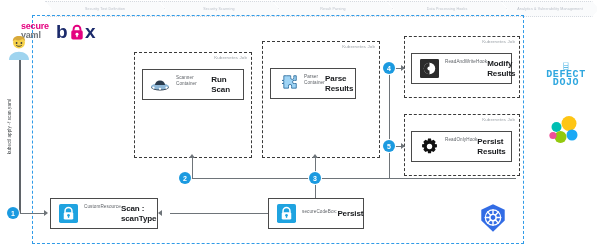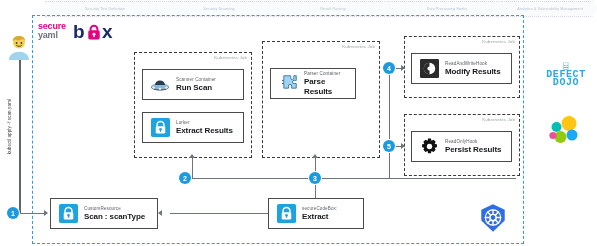--- a/index.html
+++ b/index.html
@@ -12,21 +12,21 @@
         border:1px dotted #d6dae0;
         display:flex;align-items:center;justify-content:center;
         color:#b9bfc8;font-size:3.6px;letter-spacing:.15px;text-align:center;line-height:1.25;
         clip-path:polygon(0 0, calc(100% - 7px) 0, 100% 50%, calc(100% - 7px) 100%, 0 100%, 7px 50%);}
 
   
   .outer-frame{position:absolute;left:32px;top:15px;width:492px;height:229px;
                border:1.4px dashed #2f9be8;box-sizing:border-box;background:transparent;}
 
   
-  .scb-logo{position:absolute;left:35px;top:20px;width:80px;height:26px;}
+  .scb-logo{position:absolute;left:18px;top:20px;width:80px;height:26px;}
   .scb-secure{position:absolute;left:3px;top:1px;font-size:9px;font-weight:bold;color:#e4007f;letter-spacing:-.2px;}
   .scb-code{position:absolute;left:3px;top:10px;font-size:9px;font-weight:bold;color:#6d7278;letter-spacing:-.2px;}
   .scb-b{position:absolute;left:38px;top:2px;font-size:19px;font-weight:bold;color:#1b2a6b;line-height:19px;letter-spacing:-1px;}
   .scb-x{position:absolute;left:67px;top:2px;font-size:19px;font-weight:bold;color:#1b2a6b;line-height:19px;}
   .scb-lock{position:absolute;left:52px;top:4px;width:14px;height:16px;}
 
   
   .actor{position:absolute;left:6px;top:34px;width:26px;height:26px;}
   .actor-line{position:absolute;left:19px;top:60px;width:1.6px;height:154px;background:#5f6368;}
   .actor-cmd{position:absolute;left:-34px;top:124px;width:86px;
@@ -34,21 +34,21 @@
              font-size:4.6px;color:#3c4043;text-align:center;white-space:nowrap;letter-spacing:.1px;}
 
   
   .job{position:absolute;border:1.3px dashed #3a3a3a;box-sizing:border-box;background:#fff;}
   .job-label{position:absolute;right:4px;top:2px;font-size:4.4px;color:#9aa0a6;letter-spacing:.15px;}
 
   
   .comp{position:absolute;border:1.4px solid #4a4a4a;box-sizing:border-box;background:#ffffff;
         display:flex;align-items:center;padding-left:7px;gap:6px;}
   .comp .ico{flex:0 0 auto;width:20px;height:20px;display:flex;align-items:center;justify-content:center;}
-  .comp .txt{display:flex;flex-direction:column;justify-content:center;}
+  .comp .txt{display:flex;flex-direction:row;justify-content:center;}
   .comp .sub{font-size:4.6px;color:#5f6368;line-height:6px;letter-spacing:.1px;}
   .comp .main{font-size:8px;font-weight:bold;color:#17191c;line-height:9.5px;letter-spacing:-.1px;}
 
   
   .ln{position:absolute;background:#6e7479;}
   .lnh{height:1.4px;}
   .lnv{width:1.4px;}
   .arrow{position:absolute;width:0;height:0;}
   .ar-r{border-top:3.2px solid transparent;border-bottom:3.2px solid transparent;border-left:4.6px solid #6e7479;}
   .ar-u{border-left:3.2px solid transparent;border-right:3.2px solid transparent;border-bottom:4.6px solid #2f9be8;}
@@ -127,114 +127,99 @@
         <circle cx="4.5" cy="14.5" r="1.5" fill="#ffffff"></circle>
         <circle cx="13" cy="16" r="1.5" fill="#ffffff"></circle>
         <circle cx="21.5" cy="14.5" r="1.5" fill="#ffffff"></circle>
       </svg>
     </span>
     <span class="txt">
       <span class="sub">Scanner Container</span>
       <span class="main">Run Scan</span>
     </span>
   </div>
-  <div class="comp" style="left:142px;top:112px;width:102px;height:31px;">
+
+  <div class="job" style="left:262px;top:41px;width:118px;height:117px;">
+    <span class="job-label">Kubernetes Job</span>
+  </div>
+  <div class="comp" style="left:270px;top:68px;width:86px;height:31px;">
+    <span class="ico">
+      <svg viewBox="0 0 24 24" width="19" height="19">
+        <path d="M9.2 2.2h5.6v2.2a2 2 0 103.9 0V2.2h3.1v5.9h-2.3a2 2 0 100 3.9h2.3v5.9h-5.9v-2.3a2 2 0 10-3.9 0v2.3H6.1v-5.9H3.8a2 2 0 100-3.9h2.3V2.2z" fill="#9fd4f5" stroke="#2f6f9e" stroke-width="1.1" stroke-linejoin="round"></path>
+      </svg>
+    </span>
+    <span class="txt">
+      <span class="sub">Parser Container</span>
+      <span class="main">Parse Results</span>
+    </span>
+  </div>
+
+  <div class="job" style="left:404px;top:36px;width:116px;height:62px;">
+    <span class="job-label">Kubernetes Job</span>
+  </div>
+  <div class="comp" style="left:411px;top:53px;width:101px;height:31px;">
+    <span class="ico">
+      <svg viewBox="0 0 22 22" width="19" height="19">
+        <rect x="0" y="0" width="22" height="22" rx="1.5" fill="#2b2b2b"></rect>
+        <circle cx="11" cy="11" r="6.6" fill="#ffffff"></circle>
+        <path d="M11 4.4a6.6 6.6 0 100 13.2V11z" fill="#2b2b2b"></path>
+        <circle cx="11" cy="11" r="2.4" fill="#ffffff"></circle>
+      </svg>
+    </span>
+    <span class="txt">
+      <span class="sub">ReadAndWriteHook</span>
+      <span class="main">Modify Results</span>
+    </span>
+  </div>
+
+  <div class="job" style="left:404px;top:114px;width:116px;height:62px;">
+    <span class="job-label">Kubernetes Job</span>
+  </div>
+  <div class="comp" style="left:50px;top:198px;width:108px;height:31px;">
     <span class="ico">
       <svg viewBox="0 0 22 22" width="19" height="19">
         <rect x="0" y="0" width="22" height="22" rx="2" fill="#1fa3e0"></rect>
         <path d="M7 10V8a4 4 0 018 0v2" fill="none" stroke="#ffffff" stroke-width="1.7"></path>
         <rect x="5.5" y="9.5" width="11" height="8.5" rx="1.6" fill="#ffffff"></rect>
         <circle cx="11" cy="13" r="1.5" fill="#1fa3e0"></circle>
         <rect x="10.3" y="13" width="1.5" height="3" fill="#1fa3e0"></rect>
       </svg>
     </span>
     <span class="txt">
-      <span class="sub">Lurker</span>
-      <span class="main">Extract Results</span>
-    </span>
-  </div>
-
-  <div class="job" style="left:262px;top:41px;width:118px;height:117px;">
-    <span class="job-label">Kubernetes Job</span>
-  </div>
-  <div class="comp" style="left:270px;top:68px;width:86px;height:31px;">
-    <span class="ico">
-      <svg viewBox="0 0 24 24" width="19" height="19">
-        <path d="M9.2 2.2h5.6v2.2a2 2 0 103.9 0V2.2h3.1v5.9h-2.3a2 2 0 100 3.9h2.3v5.9h-5.9v-2.3a2 2 0 10-3.9 0v2.3H6.1v-5.9H3.8a2 2 0 100-3.9h2.3V2.2z" fill="#9fd4f5" stroke="#2f6f9e" stroke-width="1.1" stroke-linejoin="round"></path>
-      </svg>
-    </span>
-    <span class="txt">
-      <span class="sub">Parser Container</span>
-      <span class="main">Parse Results</span>
-    </span>
-  </div>
-
-  <div class="job" style="left:404px;top:36px;width:116px;height:62px;">
-    <span class="job-label">Kubernetes Job</span>
-  </div>
-  <div class="comp" style="left:411px;top:53px;width:101px;height:31px;">
-    <span class="ico">
-      <svg viewBox="0 0 22 22" width="19" height="19">
-        <rect x="0" y="0" width="22" height="22" rx="1.5" fill="#2b2b2b"></rect>
-        <circle cx="11" cy="11" r="6.6" fill="#ffffff"></circle>
-        <path d="M11 4.4a6.6 6.6 0 100 13.2V11z" fill="#2b2b2b"></path>
-        <circle cx="11" cy="11" r="2.4" fill="#ffffff"></circle>
-      </svg>
-    </span>
-    <span class="txt">
-      <span class="sub">ReadAndWriteHook</span>
-      <span class="main">Modify Results</span>
-    </span>
-  </div>
-
-  <div class="job" style="left:404px;top:114px;width:116px;height:62px;">
-    <span class="job-label">Kubernetes Job</span>
-  </div>
-  <div class="comp" style="left:50px;top:198px;width:108px;height:31px;">
+      <span class="sub">CustomResource</span>
+      <span class="main">Scan : scanType</span>
+    </span>
+  </div>
+
+  <div class="comp" style="left:411px;top:131px;width:101px;height:31px;">
+    <span class="ico">
+      <svg viewBox="0 0 22 22" width="19" height="19">
+        <path d="M9.3 1.6h3.4l.5 2.6 2.5-1.1 2.4 2.4-1.1 2.5 2.6.5v3.4l-2.6.5 1.1 2.5-2.4 2.4-2.5-1.1-.5 2.6H9.3l-.5-2.6-2.5 1.1-2.4-2.4 1.1-2.5-2.6-.5V8.5l2.6-.5L3.9 5.5l2.4-2.4 2.5 1.1z" fill="#111111"></path>
+        <circle cx="11" cy="11" r="3.1" fill="#ffffff"></circle>
+      </svg>
+    </span>
+    <span class="txt">
+      <span class="sub">ReadOnlyHook</span>
+      <span class="main">Persist Results</span>
+    </span>
+  </div>
+
+  <div class="comp" style="left:268px;top:198px;width:96px;height:31px;">
     <span class="ico">
       <svg viewBox="0 0 22 22" width="19" height="19">
         <rect x="0" y="0" width="22" height="22" rx="2" fill="#1fa3e0"></rect>
         <path d="M7 10V8a4 4 0 018 0v2" fill="none" stroke="#ffffff" stroke-width="1.7"></path>
         <rect x="5.5" y="9.5" width="11" height="8.5" rx="1.6" fill="#ffffff"></rect>
         <circle cx="11" cy="13" r="1.5" fill="#1fa3e0"></circle>
         <rect x="10.3" y="13" width="1.5" height="3" fill="#1fa3e0"></rect>
       </svg>
     </span>
     <span class="txt">
-      <span class="sub">CustomResource</span>
-      <span class="main">Scan : scanType</span>
-    </span>
-  </div>
-
-  <div class="comp" style="left:411px;top:131px;width:101px;height:31px;">
-    <span class="ico">
-      <svg viewBox="0 0 22 22" width="19" height="19">
-        <path d="M9.3 1.6h3.4l.5 2.6 2.5-1.1 2.4 2.4-1.1 2.5 2.6.5v3.4l-2.6.5 1.1 2.5-2.4 2.4-2.5-1.1-.5 2.6H9.3l-.5-2.6-2.5 1.1-2.4-2.4 1.1-2.5-2.6-.5V8.5l2.6-.5L3.9 5.5l2.4-2.4 2.5 1.1z" fill="#111111"></path>
-        <circle cx="11" cy="11" r="3.1" fill="#ffffff"></circle>
-      </svg>
-    </span>
-    <span class="txt">
-      <span class="sub">ReadOnlyHook</span>
-      <span class="main">Persist Results</span>
-    </span>
-  </div>
-
-  <div class="comp" style="left:268px;top:198px;width:96px;height:31px;">
-    <span class="ico">
-      <svg viewBox="0 0 22 22" width="19" height="19">
-        <rect x="0" y="0" width="22" height="22" rx="2" fill="#1fa3e0"></rect>
-        <path d="M7 10V8a4 4 0 018 0v2" fill="none" stroke="#ffffff" stroke-width="1.7"></path>
-        <rect x="5.5" y="9.5" width="11" height="8.5" rx="1.6" fill="#ffffff"></rect>
-        <circle cx="11" cy="13" r="1.5" fill="#1fa3e0"></circle>
-        <rect x="10.3" y="13" width="1.5" height="3" fill="#1fa3e0"></rect>
-      </svg>
-    </span>
-    <span class="txt">
       <span class="sub">secureCodeBox:</span>
-      <span class="main">Extract</span>
+      <span class="main">Persist</span>
     </span>
   </div>
 
   <div class="ln lnh" style="left:20px;top:213px;width:24px;"></div>
   <div class="arrow ar-r" style="left:44px;top:210px;"></div>
 
   <div class="ln lnh" style="left:170px;top:213px;width:98px;"></div>
   <div class="arrow ar-l" style="left:158px;top:210px;"></div>
 
   <div class="ln lnv" style="left:192px;top:158px;height:20px;"></div>

